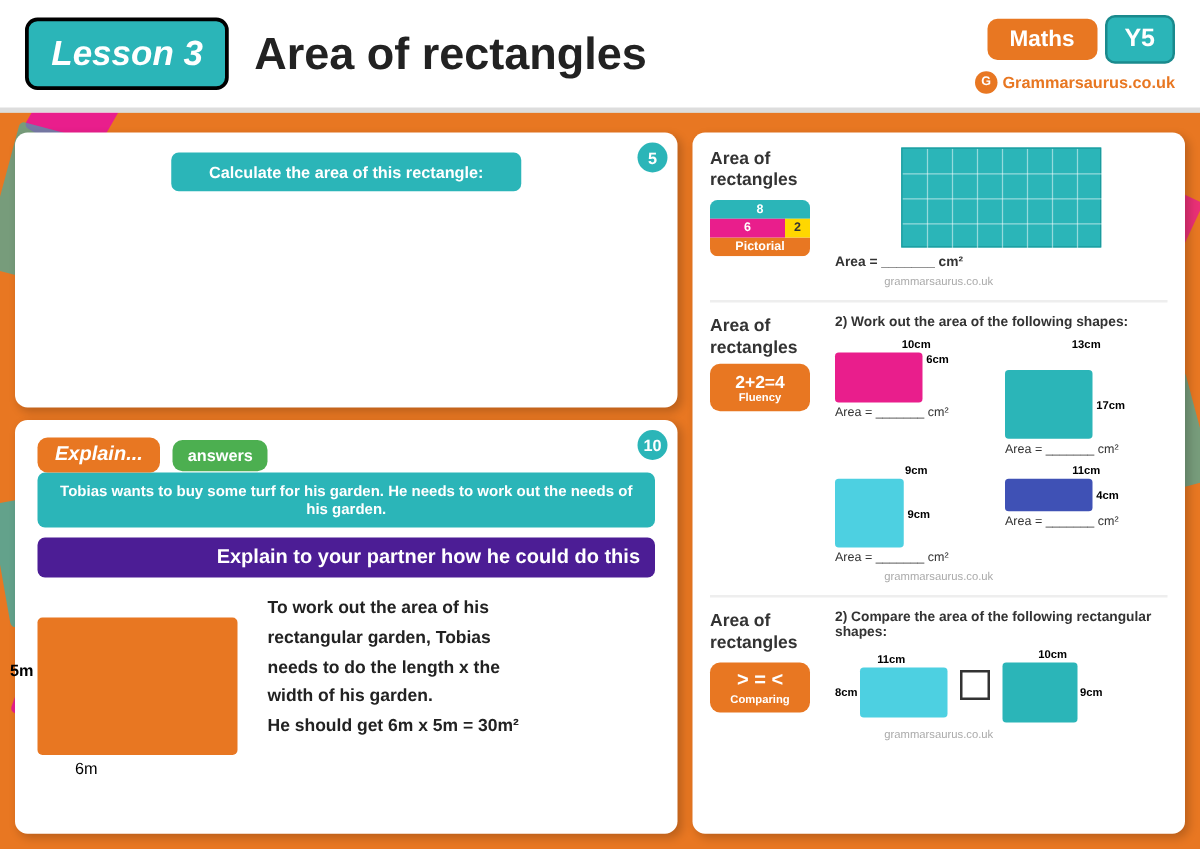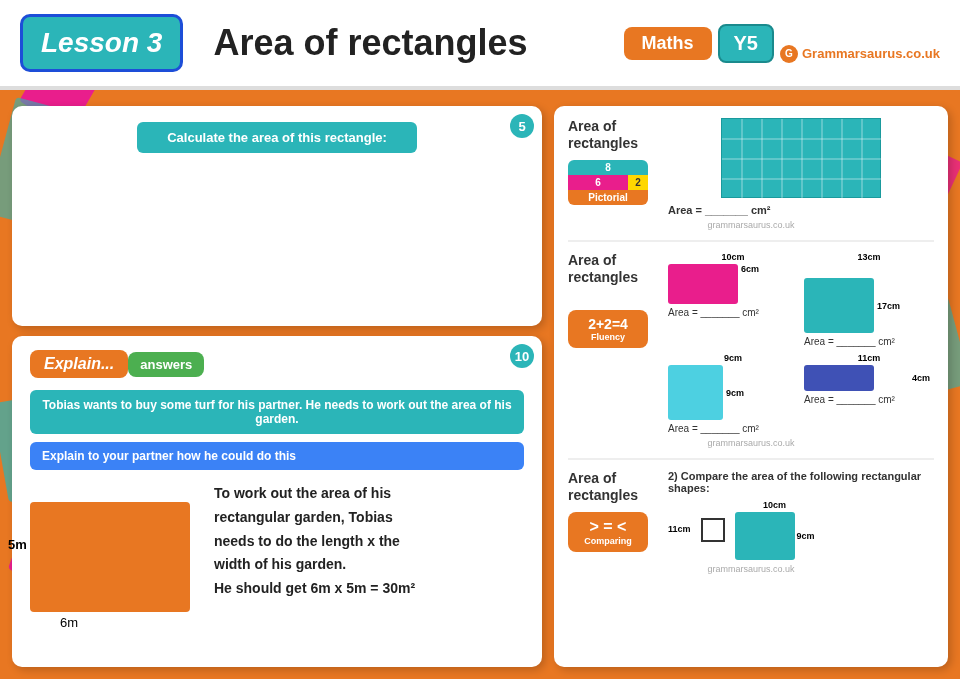--- a/index.html
+++ b/index.html
@@ -24,34 +24,34 @@
       padding: 10px 20px;
       border-bottom: 4px solid #ddd;
     }
     .lesson-badge {
       background: #2BB5B8;
       color: white;
       font-size: 28px;
       font-weight: 900;
       padding: 10px 18px;
       border-radius: 10px;
-      border: 3px solid #1d4ed8;
-      margin-right: 30px;
+      border: 3px solid #000000;
+      margin-right: 20px;
       white-space: nowrap;
       font-style: italic;
     }
     .lesson-title {
       font-size: 36px;
       font-weight: 900;
       color: #222;
       flex: 1;
     }
     .header-right {
       display: flex;
-      flex-direction: row;
+      flex-direction: column;
       align-items: flex-end;
       gap: 6px;
     }
     .subject-row {
       display: flex;
       gap: 6px;
       align-items: center;
     }
     .maths-badge {
       background: #E87722;
@@ -152,21 +152,21 @@
       background: white;
       border-radius: 10px;
       padding: 14px 18px;
       position: relative;
       flex: 1;
       box-shadow: 3px 3px 8px rgba(0,0,0,0.2);
     }
     .slide2-header {
       display: flex;
       align-items: center;
-      margin-bottom: 12px;
+      gap: 10px;
     }
     .explain-badge {
       background: #E87722;
       color: white;
       font-size: 16px;
       font-weight: 900;
       padding: 5px 14px;
       border-radius: 8px;
       font-style: italic;
     }
@@ -182,27 +182,27 @@
       background: #2BB5B8;
       color: white;
       font-size: 12px;
       font-weight: 700;
       padding: 8px 12px;
       border-radius: 6px;
       text-align: center;
       margin-bottom: 8px;
     }
     .partner-box {
-      background: #3b82f6;
-      color: white;
-      font-size: 12px;
+      background: #4c1d95;
+      color: white;
+      font-size: 16px;
       font-weight: 700;
       padding: 7px 12px;
       border-radius: 6px;
-      text-align: left;
+      text-align: right;
       margin-bottom: 12px;
     }
     .slide2-content {
       display: flex;
       gap: 14px;
       align-items: flex-start;
     }
     .garden-rect {
       flex: 0 0 150px;
       height: 110px;
@@ -420,21 +420,21 @@
       <div class="slide-number">5</div>
       <div class="calc-btn">Calculate the area of this rectangle:</div>
     </div>
 
     <div class="slide2">
       <div class="slide2-number">10</div>
       <div class="slide2-header">
         <div class="explain-badge">Explain...</div>
         <div class="answers-badge">answers</div>
       </div>
-      <div class="info-box">Tobias wants to buy some turf for his partner. He needs to work out the area of his garden.</div>
+      <div class="info-box">Tobias wants to buy some turf for his garden. He needs to work out the needs of his garden.</div>
       <div class="partner-box">Explain to your partner how he could do this</div>
       <div class="slide2-content">
         <div style="position:relative;flex:0 0 160px;margin-top:10px;">
           <div class="garden-rect"></div>
           <div style="position:absolute;bottom:-18px;left:30px;font-size:13px;font-weight:400;">6m</div>
           <div style="position:absolute;left:-22px;top:45px;font-size:13px;font-weight:700;">5m</div>
         </div>
         <div style="flex:1;padding-left:10px;">
           <p style="font-size:14px;color:#222;line-height:1.7;font-weight:600;">
             <span>To work out the area of his</span><br>
@@ -489,26 +489,27 @@
       </div>
       <div class="gram-footer">grammarsaurus.co.uk</div>
     </div>
 
     <div class="worksheet-section">
       <div class="ws-row">
         <div class="ws-label-col">
           <div class="ws-label">
             <span>Area of rectangles</span>
           </div>
-          <div class="fluency-badge" style="margin-top:24px;">
+          <div class="fluency-badge" style="margin-top:5px;">
             <div class="fluency-math">2+2=4</div>
             <div class="fluency-label">Fluency</div>
           </div>
         </div>
         <div class="ws-content-col">
+          <div class="ws-question">2) Work out the area of the following shapes:</div>
           <div class="shapes-grid">
 
             <div class="shape-item">
               <div style="text-align:center;font-size:9px;font-weight:700;margin-bottom:2px;">10cm</div>
               <div style="position:relative;display:flex;align-items:flex-start;">
                 <div style="width:70px;height:40px;background:#E91E8C;border-radius:3px;"></div>
                 <span style="font-size:9px;font-weight:700;margin-left:3px;">6cm</span>
               </div>
               <div style="font-size:10px;color:#333;margin-top:3px;">Area = _______ cm²</div>
             </div>
@@ -526,21 +527,21 @@
               <div style="text-align:center;font-size:9px;font-weight:700;margin-bottom:2px;">9cm</div>
               <div style="position:relative;display:flex;align-items:center;">
                 <div style="width:55px;height:55px;background:#4DD0E1;border-radius:3px;"></div>
                 <span style="font-size:9px;font-weight:700;margin-left:3px;">9cm</span>
               </div>
               <div style="font-size:10px;color:#333;margin-top:3px;">Area = _______ cm²</div>
             </div>
 
             <div class="shape-item">
               <div style="text-align:center;font-size:9px;font-weight:700;margin-bottom:2px;">11cm</div>
-              <div style="position:relative;display:flex;align-items:center;gap:35px;">
+              <div style="position:relative;display:flex;align-items:center;">
                 <div style="width:70px;height:26px;background:#3F51B5;border-radius:3px;"></div>
                 <span style="font-size:9px;font-weight:700;margin-left:3px;">4cm</span>
               </div>
               <div style="font-size:10px;color:#333;margin-top:3px;">Area = _______ cm²</div>
             </div>
           </div>
         </div>
       </div>
       <div class="gram-footer">grammarsaurus.co.uk</div>
     </div>
@@ -555,20 +556,24 @@
             <div class="comparing-icons">&gt; = &lt;</div>
             <div class="comparing-label">Comparing</div>
           </div>
         </div>
         <div class="ws-content-col">
           <div class="ws-question">2) Compare the area of the following rectangular shapes:</div>
           <div class="compare-shapes">
 
             <div style="position:relative;">
               <div style="text-align:center;font-size:9px;font-weight:700;margin-bottom:2px;">11cm</div>
+              <div style="display:flex;align-items:center;">
+                <span style="font-size:9px;font-weight:700;margin-right:2px;">8cm</span>
+                <div style="width:70px;height:40px;background:#4DD0E1;border-radius:3px;"></div>
+              </div>
             </div>
 
             <div class="compare-blank"></div>
 
             <div style="position:relative;">
               <div style="text-align:center;font-size:9px;font-weight:700;margin-bottom:2px;">10cm</div>
               <div style="display:flex;align-items:center;">
                 <div style="width:60px;height:48px;background:#2BB5B8;border-radius:3px;"></div>
                 <span style="font-size:9px;font-weight:700;margin-left:2px;">9cm</span>
               </div>

